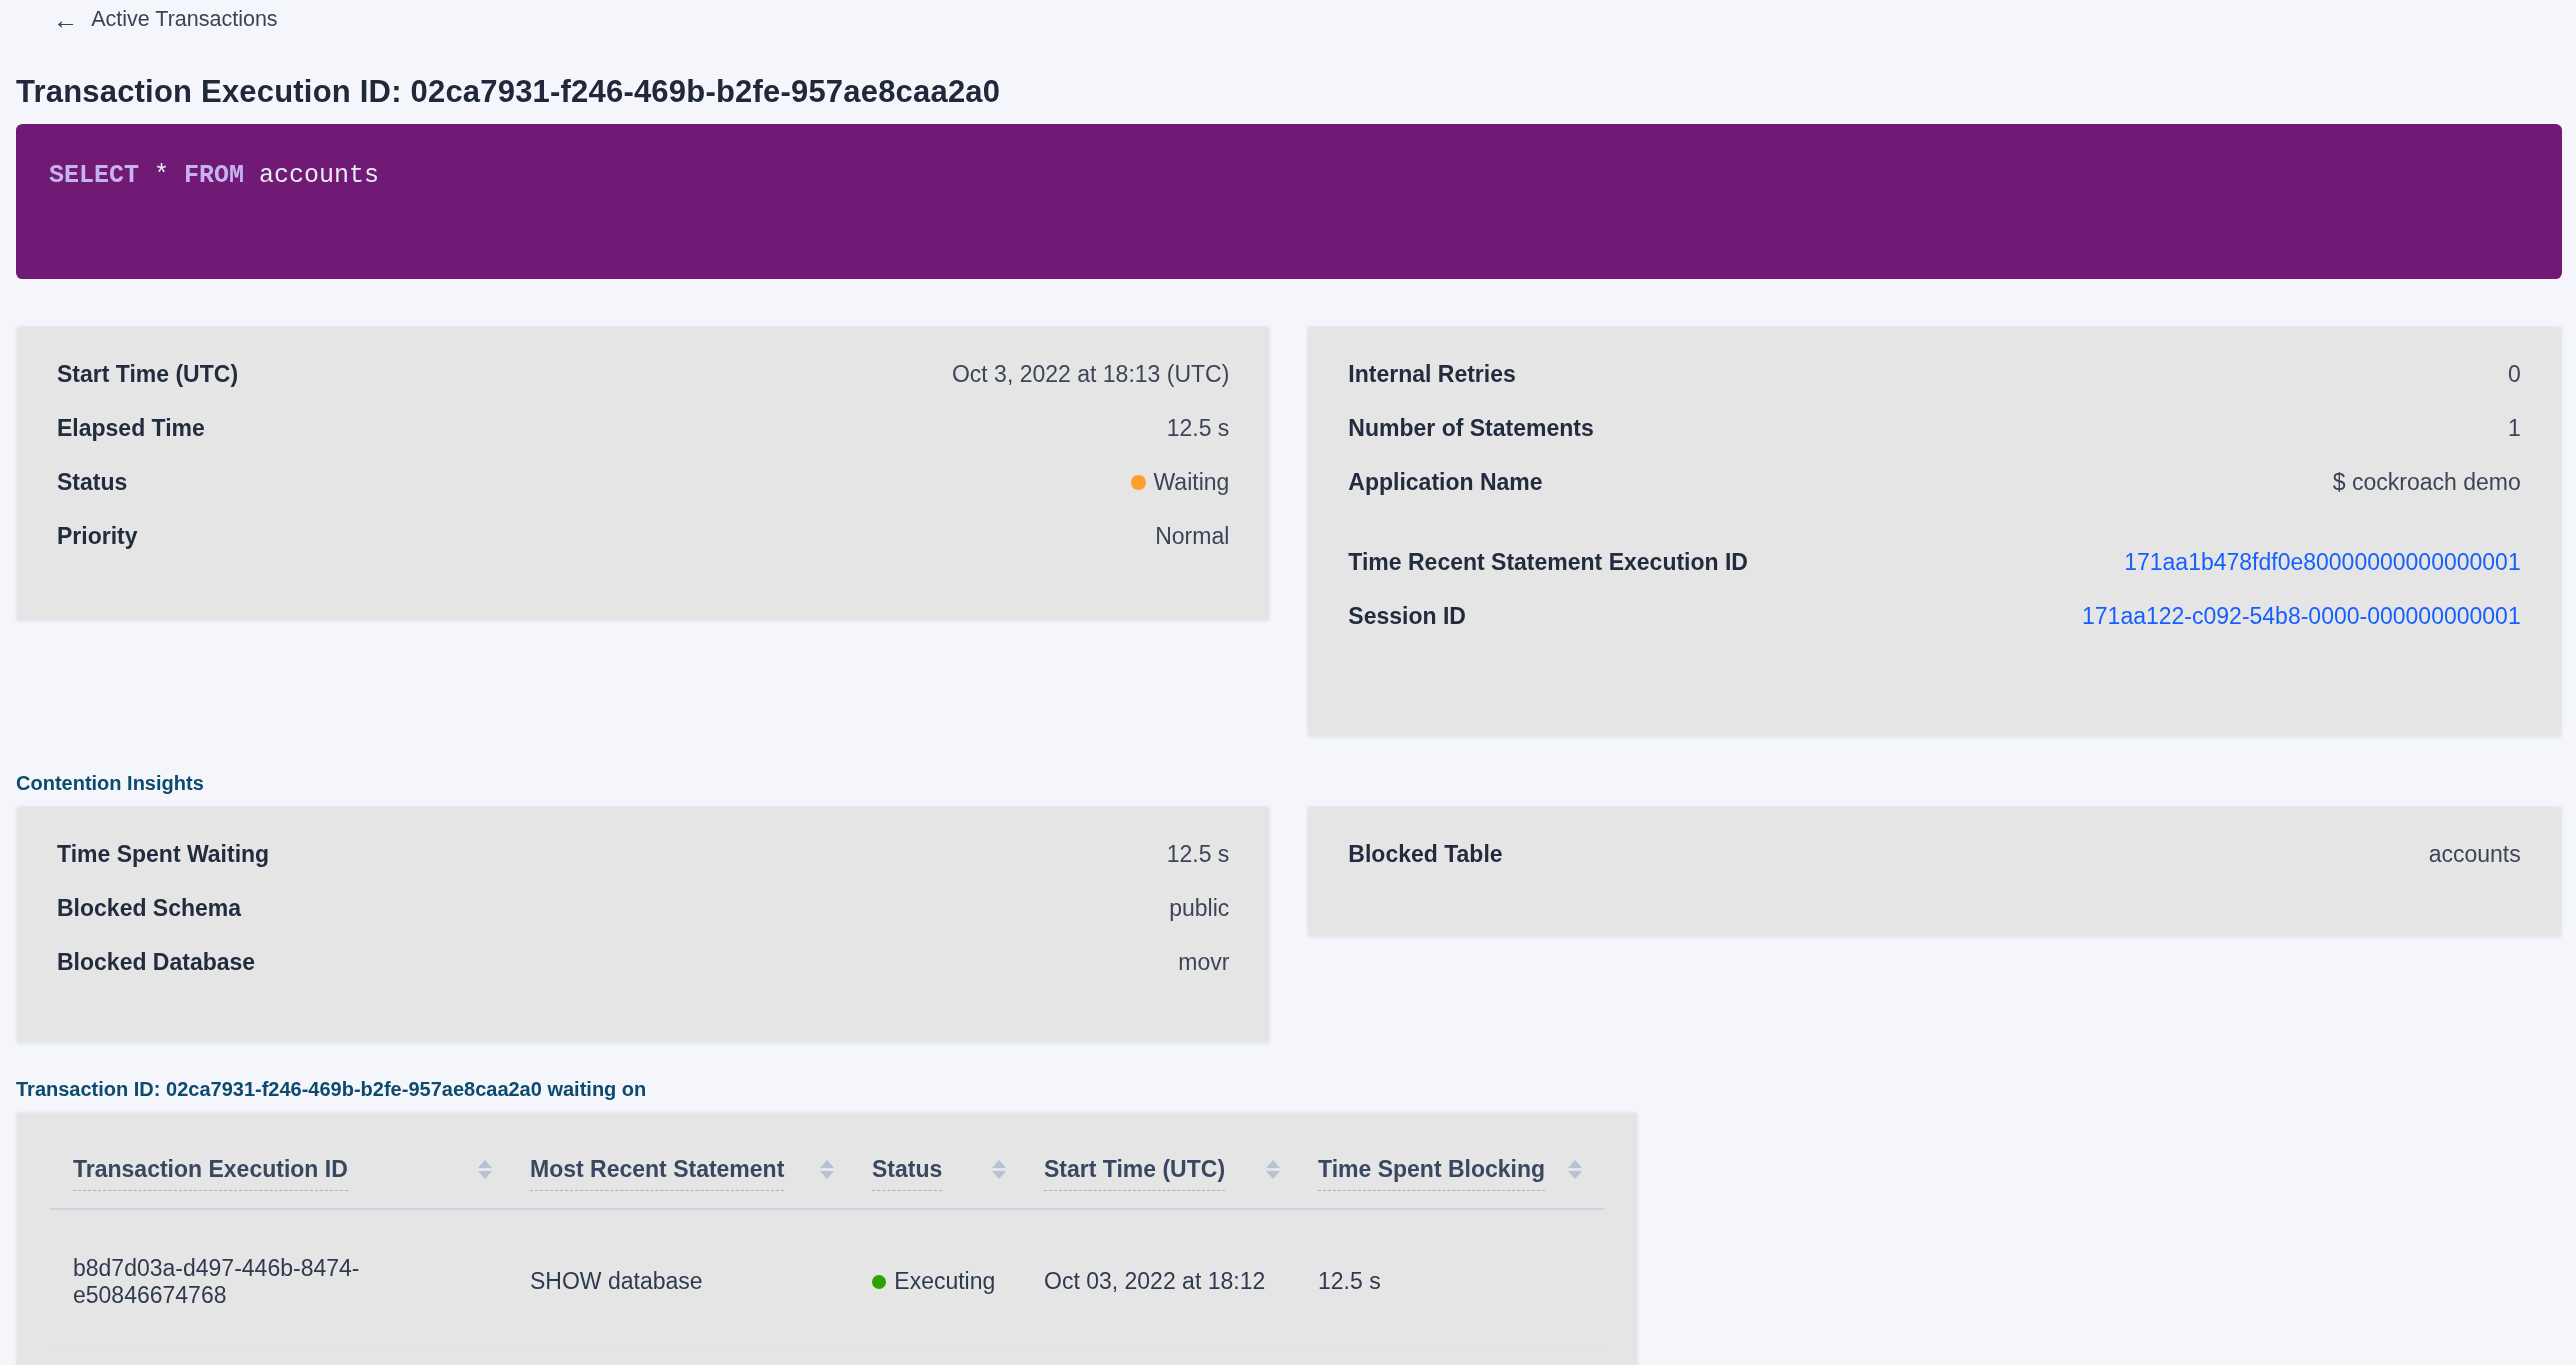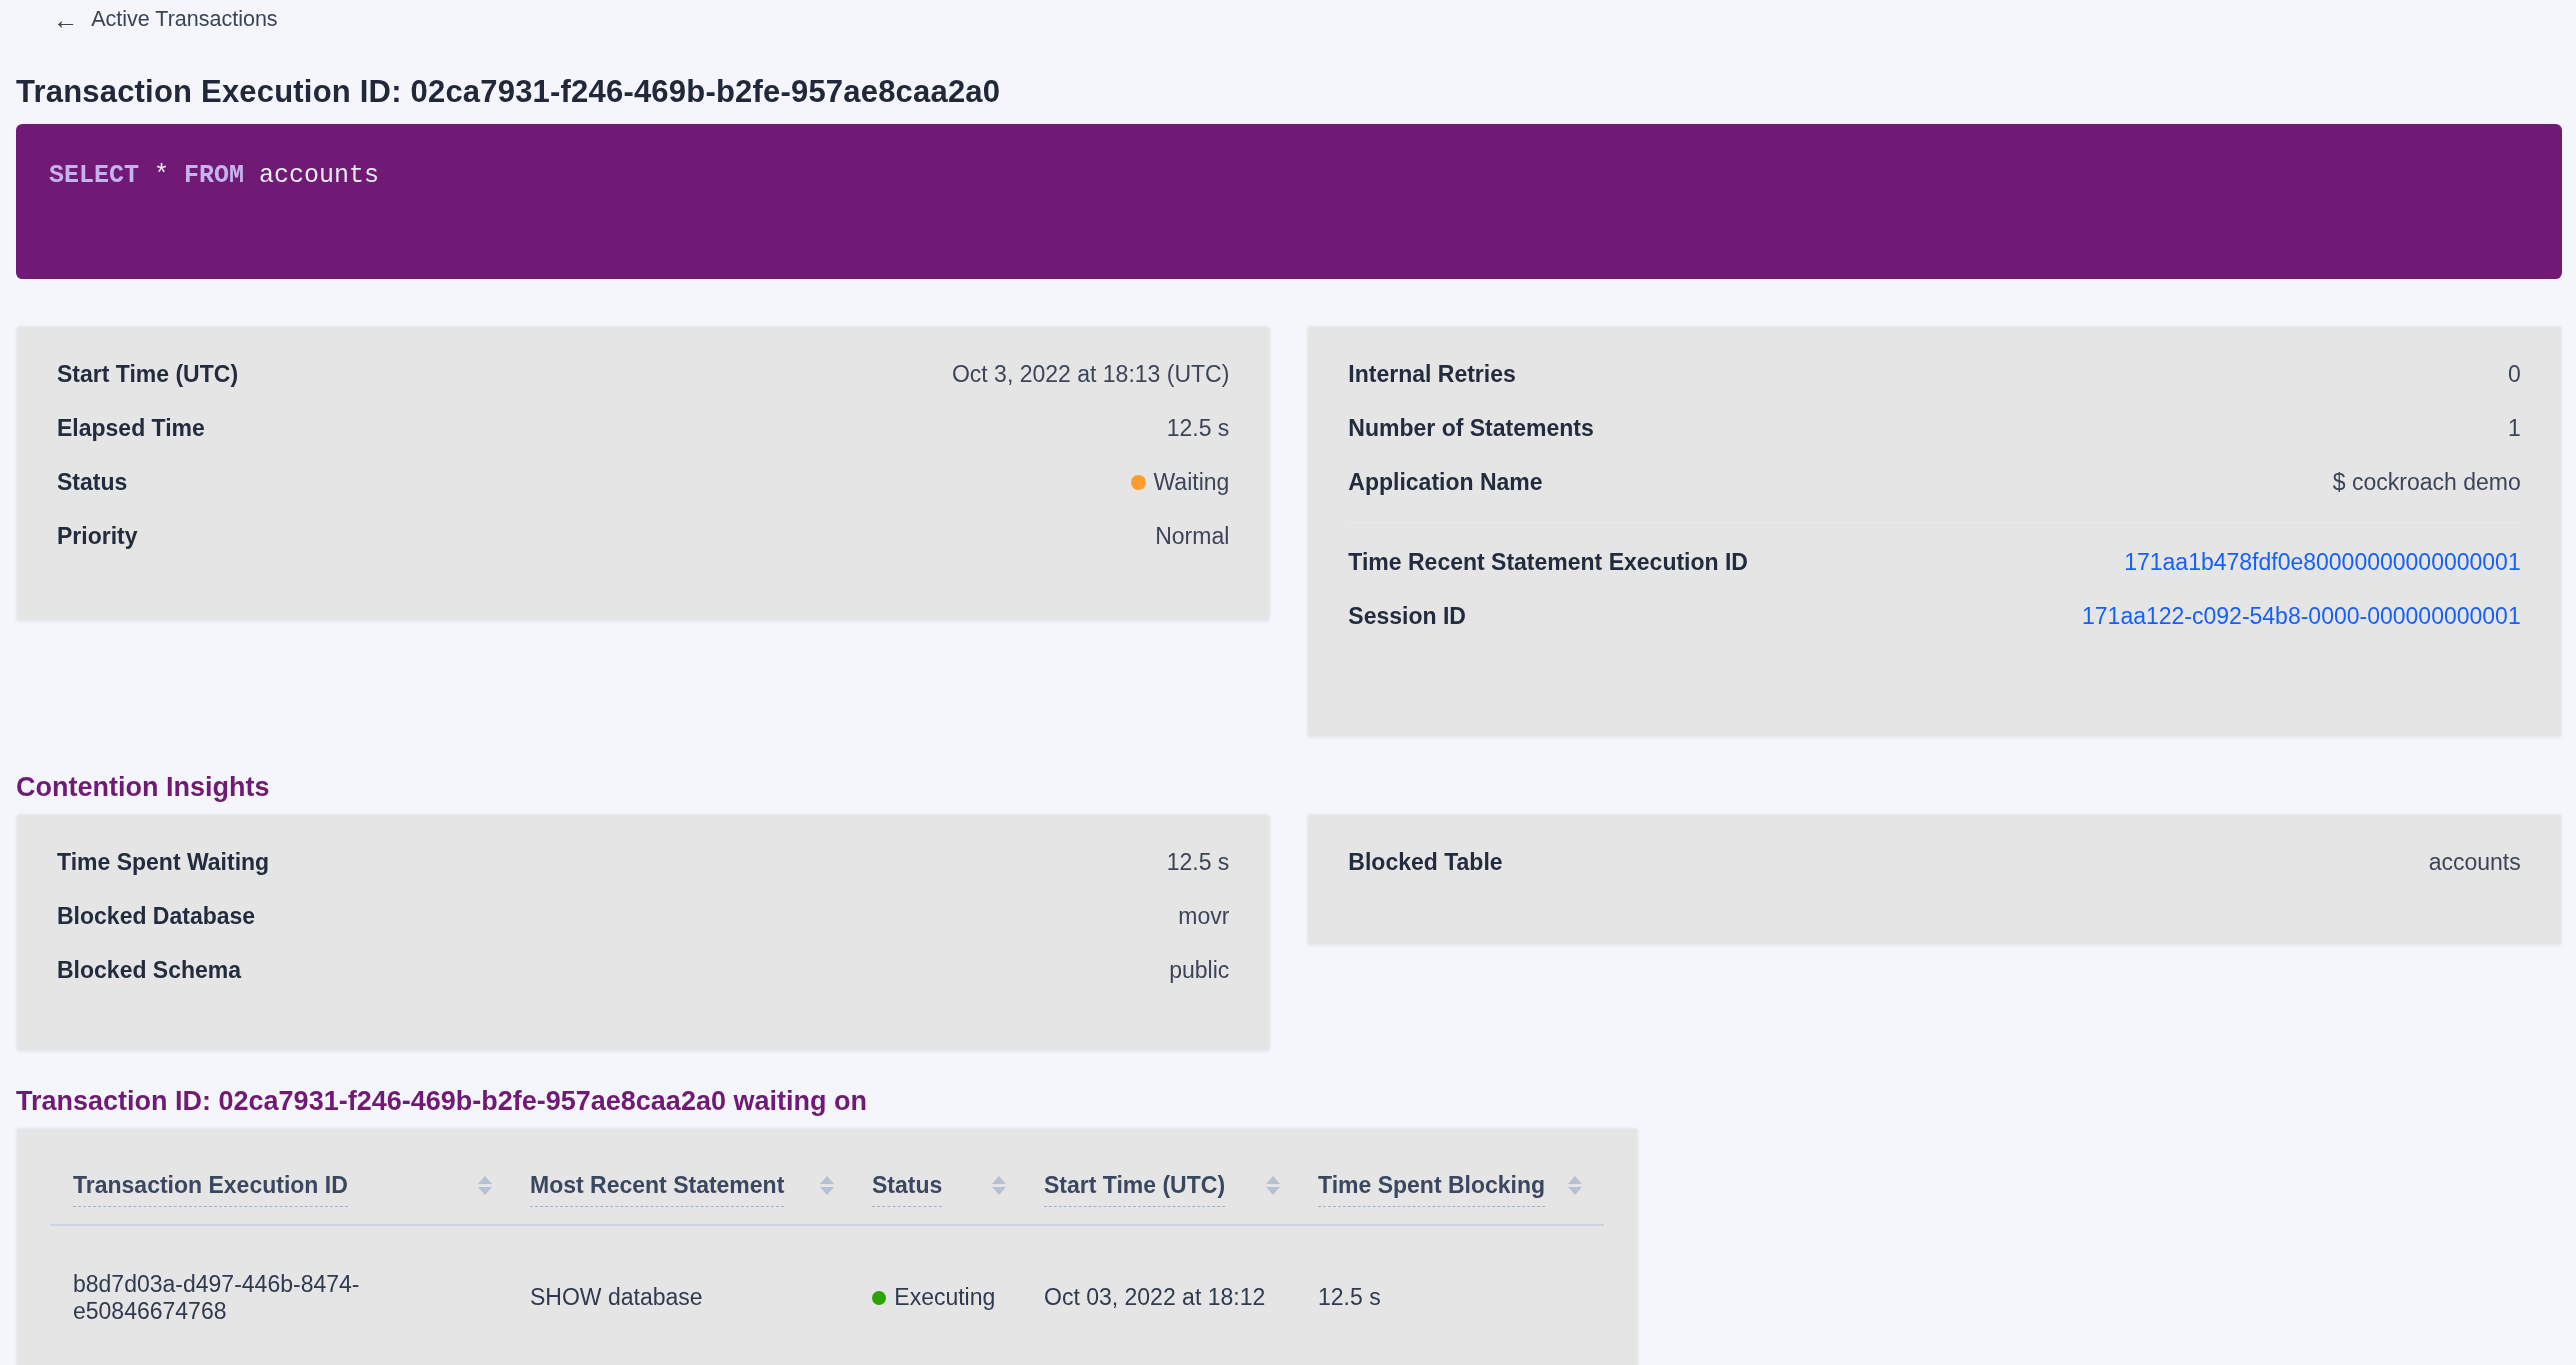--- a/index.html
+++ b/index.html
@@ -60,21 +60,21 @@
   .kv-value { font-size: 23px; color: #3c4558; display: flex; align-items: center; }
   .card-rule { border: none; height: 0.8px; background: #e6eaf1; margin: 12.7px 0; }
   a.id-link { color: #155fff; text-decoration: none; cursor: pointer; }
 
   .dot {
     display: inline-block; width: 14.3px; height: 14.3px; border-radius: 50%;
     margin-right: 8px; flex: 0 0 auto;
   }
 
   
-  .section-heading { margin-top: 35px; font-size: 27px; font-weight: 700; color: #701a75; }
+  .section-heading { margin-top: 35px; font-size: 20px; font-weight: 700; color: #0c4a6e; }
   .contention-grid { margin-top: 11px; }
 
   
   .table-card { margin-top: 11px; width: 1622px; height: 270px; padding: 0; }
   .thead { display: flex; padding: 43px 16px 0 56px; }
   .th {
     display: flex; align-items: flex-start; justify-content: space-between;
     padding-right: 38px; cursor: pointer;
   }
   .th-label {
@@ -164,26 +164,26 @@
   <h2 class="section-heading">Contention Insights</h2>
 
   <section class="grid contention-grid">
 
     <div class="card kv-card contention-left-card">
       <div class="kv-row">
         <span class="kv-label">Time Spent Waiting</span>
         <span class="kv-value">12.5 s</span>
       </div>
       <div class="kv-row">
+        <span class="kv-label">Blocked Schema</span>
+        <span class="kv-value">public</span>
+      </div>
+      <div class="kv-row">
         <span class="kv-label">Blocked Database</span>
         <span class="kv-value">movr</span>
-      </div>
-      <div class="kv-row">
-        <span class="kv-label">Blocked Schema</span>
-        <span class="kv-value">public</span>
       </div>
     </div>
 
     <div class="card kv-card contention-right-card">
       <div class="kv-row">
         <span class="kv-label">Blocked Table</span>
         <span class="kv-value">accounts</span>
       </div>
     </div>
 

